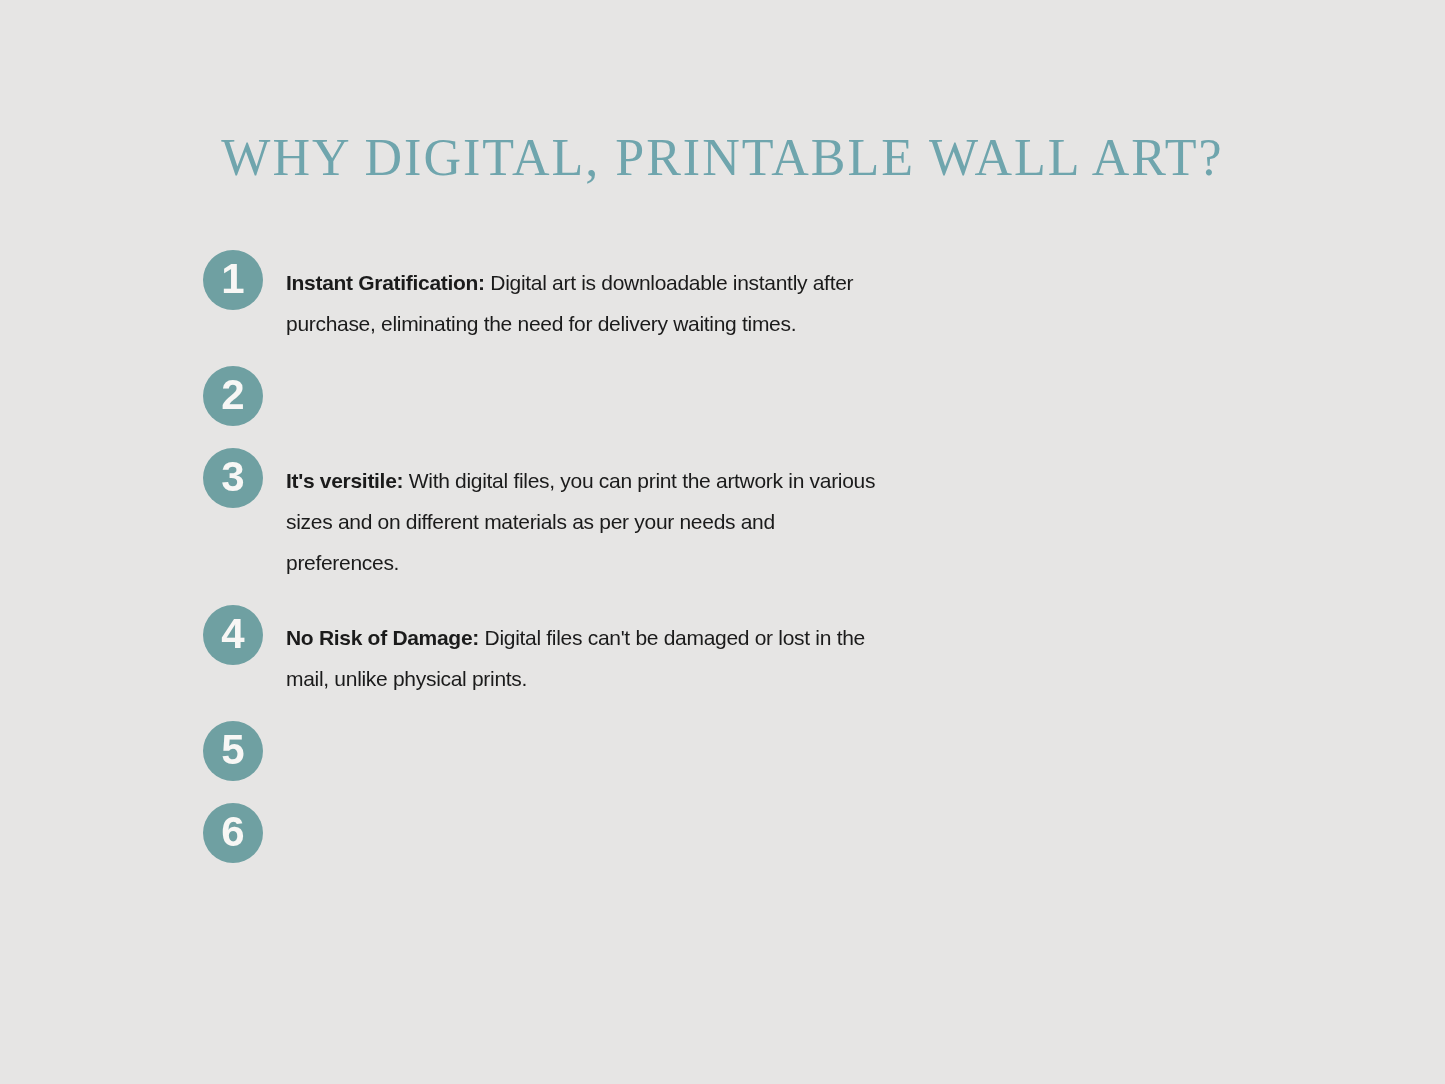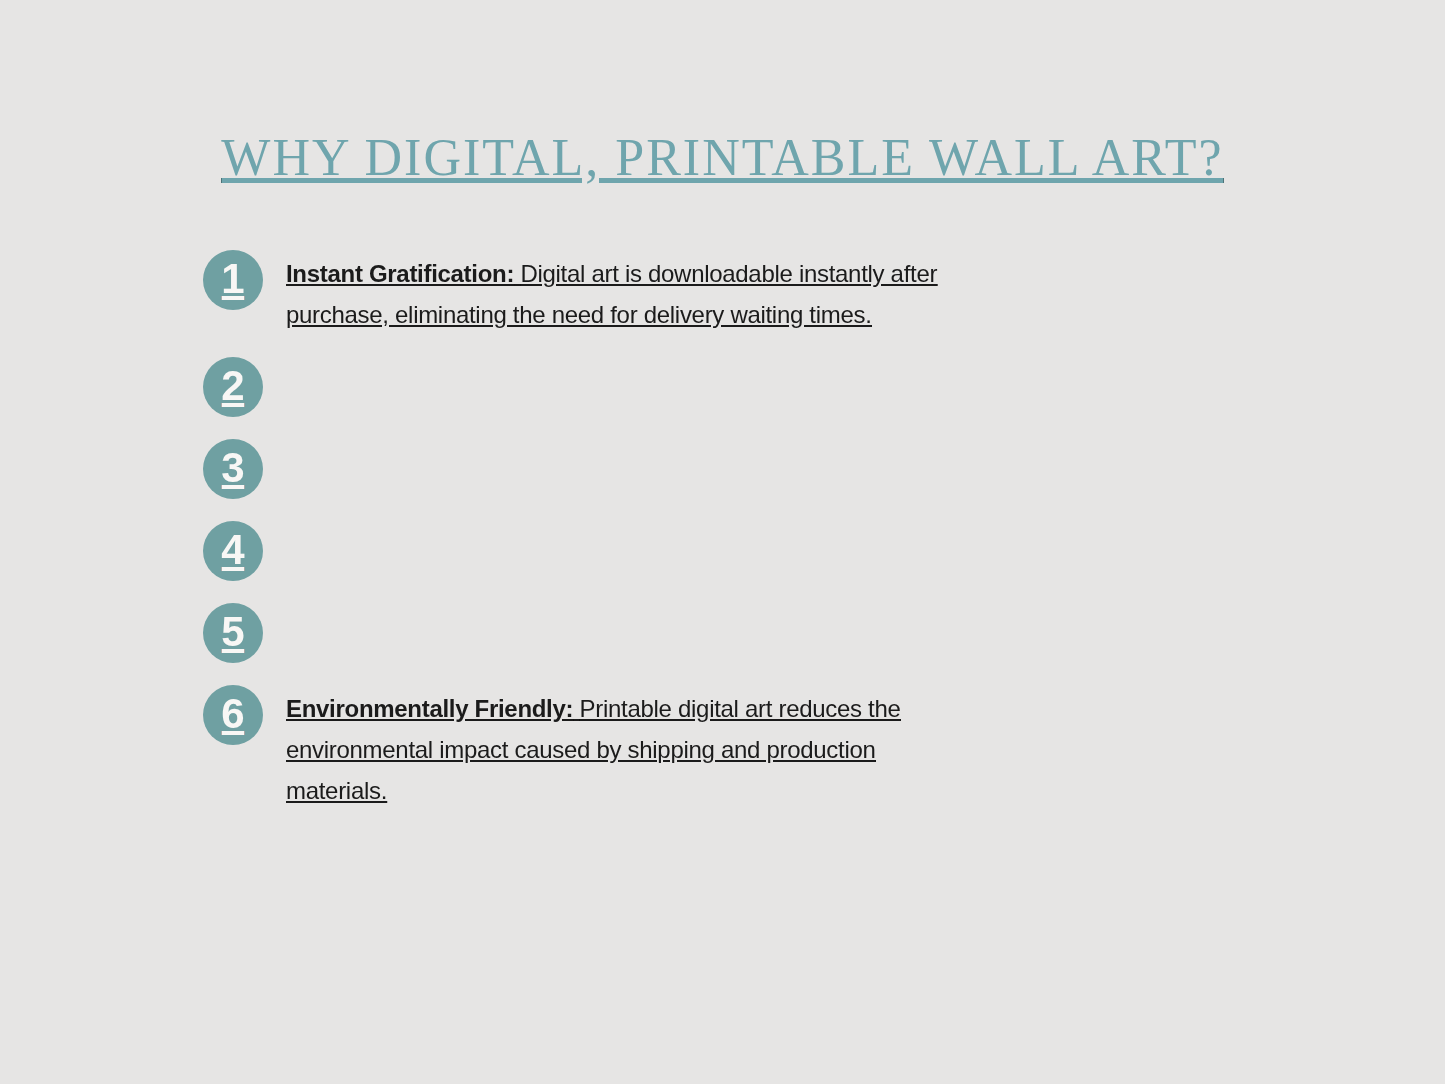--- a/index.html
+++ b/index.html
@@ -1,15 +1,15 @@
 <!DOCTYPE html>
 <html><head>
 <meta charset="utf-8">
 <style>
-  * { margin: 0; padding: 0; box-sizing: border-box; text-decoration: underline; }
+  * { margin: 0; padding: 0; box-sizing: border-box; }
   html, body { width: 1445px; height: 1084px; }
   body {
     background: #e6e5e4;
     font-family: "Liberation Sans", sans-serif;
     overflow: hidden;
   }
   .canvas {
     width: 1445px;
     height: 1084px;
     padding-top: 130px;
@@ -41,23 +41,23 @@
     color: #f8f7f5;
     font-size: 42px;
     font-weight: 700;
     display: flex;
     align-items: center;
     justify-content: center;
     padding-bottom: 3px;
   }
   .benefit-text {
     margin-left: 23px;
-    margin-top: 3px;
+    margin-top: 12px;
     width: 1010px;
-    font-size: 24px;
+    font-size: 21px;
     line-height: 41px;
     letter-spacing: -0.3px;
     color: #1b1b1b;
     white-space: pre-wrap;
   }
   .benefit-label {
     font-weight: 700;
   }
 </style>
 </head>
@@ -74,31 +74,33 @@
       <div class="benefit-text"><span class="benefit-label">Instant Gratification:</span> <span>Digital art is downloadable instantly after
 purchase, eliminating the need for delivery waiting times.</span></div>
     </div>
 
     <div class="benefit-item">
       <div class="num-circle">2</div>
     </div>
 
     <div class="benefit-item">
       <div class="num-circle">3</div>
+      <div class="benefit-text"><span class="benefit-label">It's versitile:</span> <span>With digital files, you can print the artwork in various
+sizes and on different materials as per your needs and
+preferences.</span></div>
     </div>
 
     <div class="benefit-item">
       <div class="num-circle">4</div>
+      <div class="benefit-text"><span class="benefit-label">No Risk of Damage:</span> <span>Digital files can't be damaged or lost in the
+mail, unlike physical prints.</span></div>
     </div>
 
     <div class="benefit-item">
       <div class="num-circle">5</div>
     </div>
 
     <div class="benefit-item">
       <div class="num-circle">6</div>
-      <div class="benefit-text"><span class="benefit-label">Environmentally Friendly:</span> <span>Printable digital art reduces the
-environmental impact caused by shipping and production
-materials.</span></div>
     </div>
 
   </div>
 </div>
 
 </body></html>

